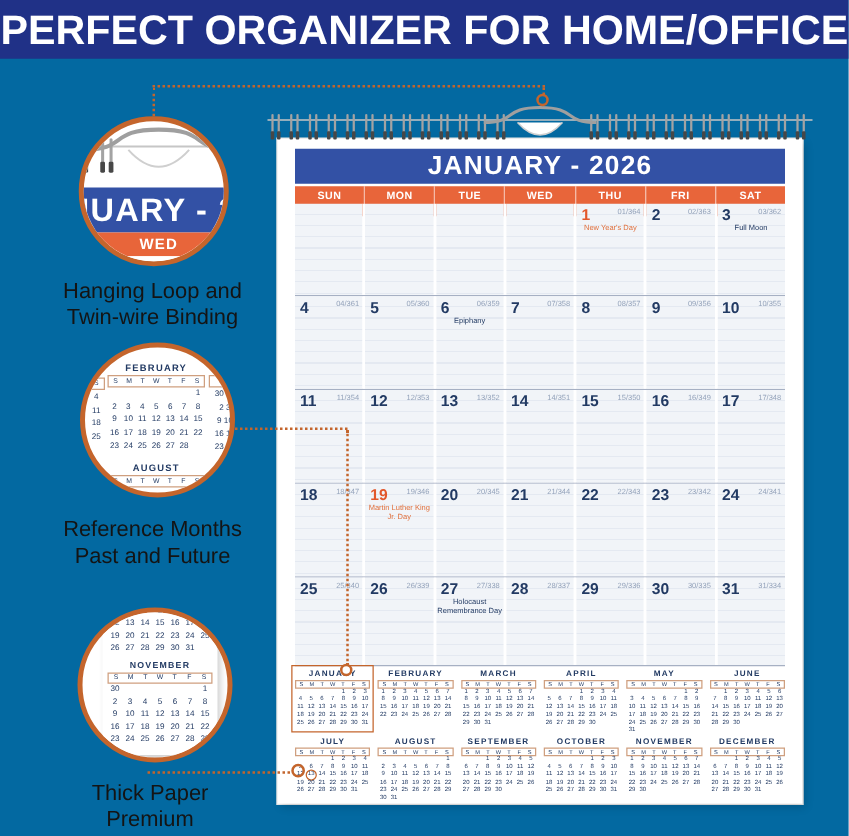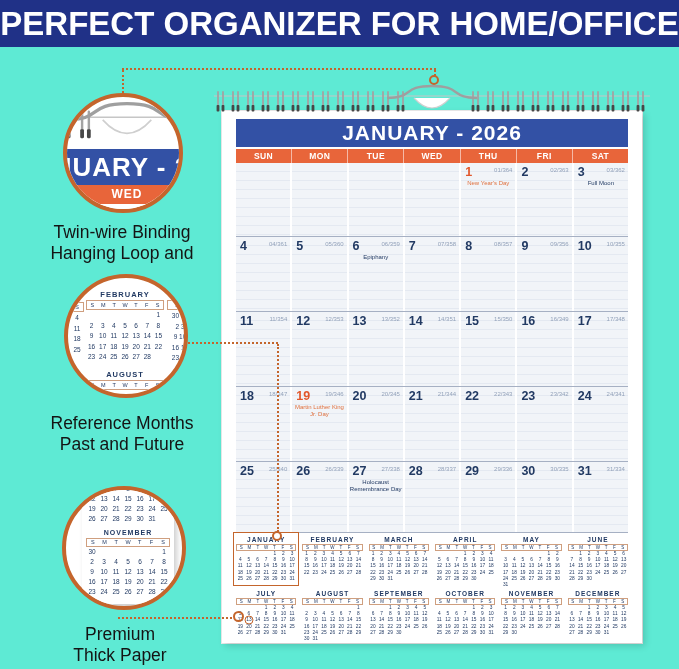--- a/index.html
+++ b/index.html
@@ -8,21 +8,21 @@
     --orange:#e8653a;
     --navy:#223a63;
     --jul:#93a2ba;
     --co:#c4652c; 
     --cell:#f1f4f8;
     --rule:#e4e9f1;
   }
   *{margin:0;padding:0;box-sizing:border-box;}
   html,body{background:#fbfbfb;}
   body{font-family:"Liberation Sans","DejaVu Sans",sans-serif;}
-  #root{position:relative;width:679px;height:669px;background:#5eead4;overflow:hidden;}
+  #root{position:relative;width:679px;height:669px;background:#0369a1;overflow:hidden;}
 
   
   #banner{position:absolute;left:0;top:0;width:679px;height:47px;background:var(--banner-blue);
     display:flex;align-items:center;justify-content:center;z-index:1;}
   #banner span{color:#fff;font-size:33px;font-weight:800;letter-spacing:0px;white-space:nowrap;}
 
   
   #page{position:absolute;left:222px;top:111px;width:420px;height:532px;background:#ffffff;
     box-shadow:3px 3px 7px rgba(0,0,0,.16), 0 0 0 1px #ececec;z-index:2;}
   #spiral{position:absolute;left:212px;top:84px;width:440px;height:36px;z-index:3;}
@@ -1200,22 +1200,22 @@
         <div class="c1-sep" style="left:267px;"></div>
         <div class="c1-wed">WED</div>
       </div>
       <div class="c1-cell">
         <span class="c1-day">1</span>
         <span class="c1-jul">01/364</span>
       </div>
     </div>
   </div>
   <div id="caption1" class="caption">
+    <div>Hanging Loop and</div>
     <div>Twin-wire Binding</div>
-    <div>Hanging Loop and</div>
   </div>
 
   <div id="c2" class="callout-circle">
     <div class="c2-left" id="c2-left">
         <div class="hd">S</div>
         <div class="v">4</div>
         <div class="v">11</div>
         <div class="v">18</div>
         <div class="v">25</div>
       </div>
@@ -1410,17 +1410,17 @@
               <span>26</span>
               <span>27</span>
               <span>28</span>
               <span>29</span>
             </div>
           </div>
       </div>
     </div>
   </div>
   <div id="caption3" class="caption">
+    <div>Thick Paper</div>
     <div>Premium</div>
-    <div>Thick Paper</div>
   </div>
 
 </div>
 
 </body></html>

